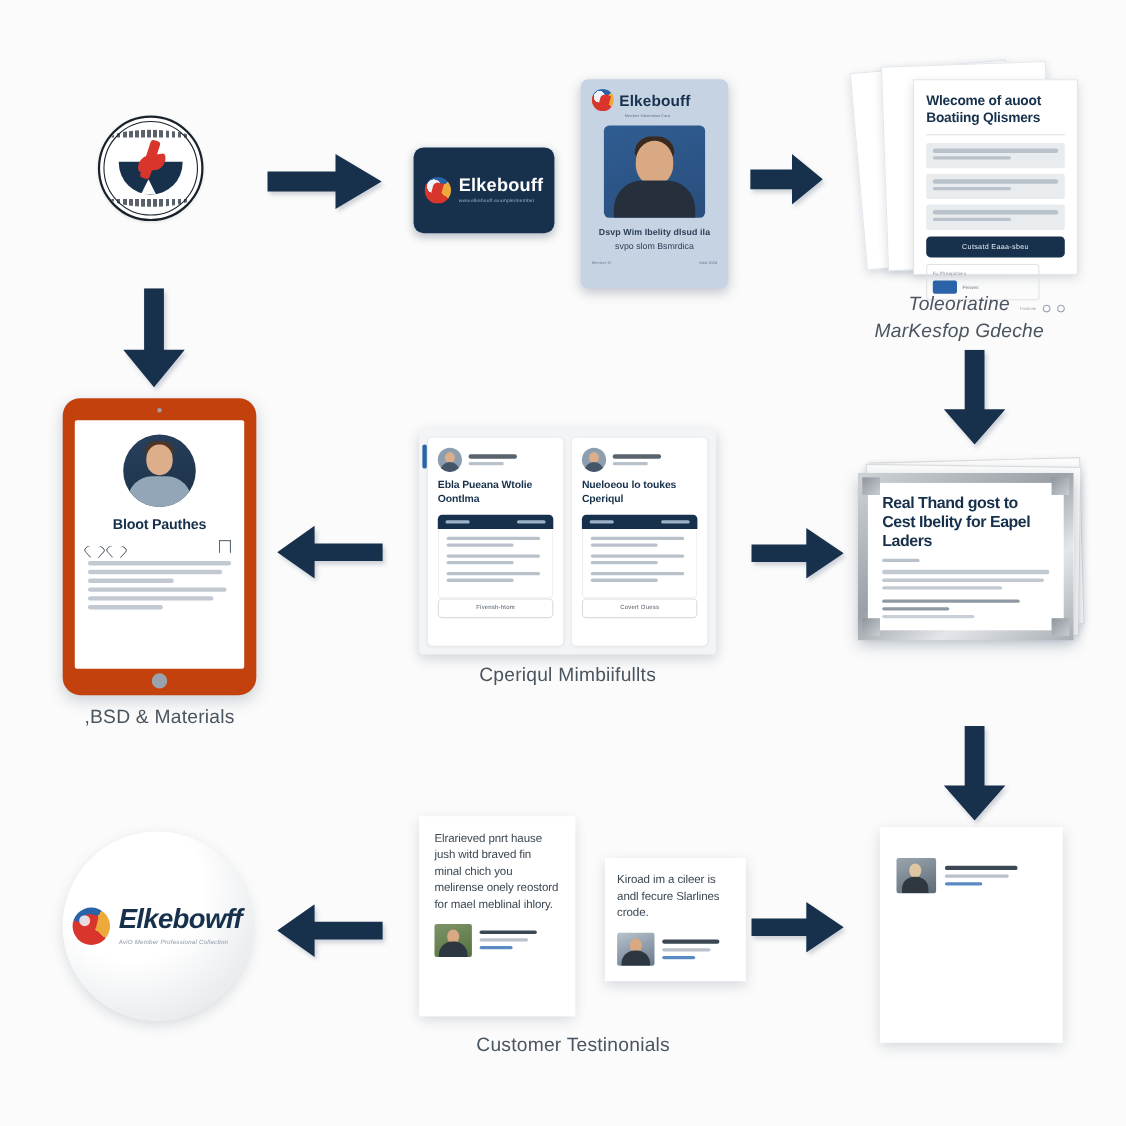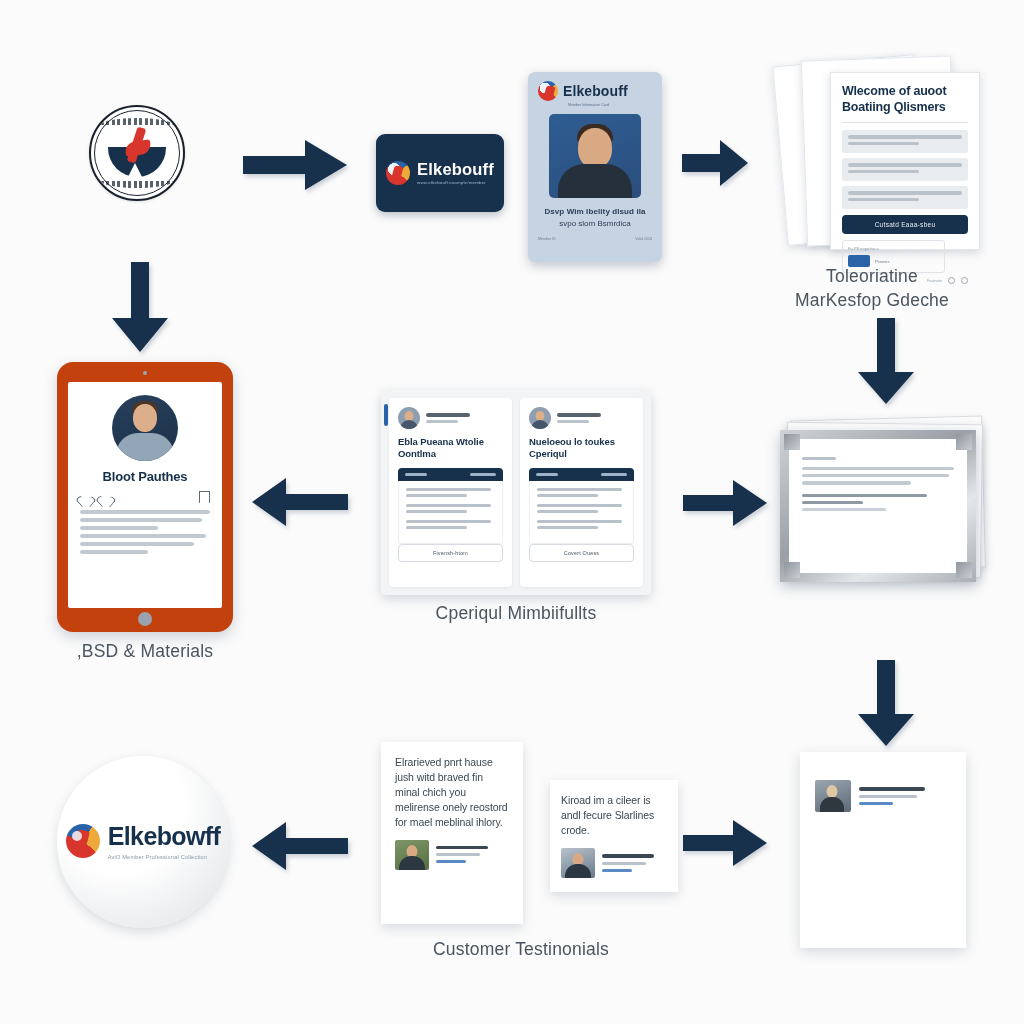--- a/index.html
+++ b/index.html
@@ -296,21 +296,21 @@
   .quote .auth .nm .n2{height:3px;width:58px;background:#b9c2cb;border-radius:2px;margin-top:4px;}
   .quote .auth .nm .n3{height:3px;width:34px;background:#5a8ac4;border-radius:2px;margin-top:4px;}
 
   
   .disc{
     width:172px;height:172px;border-radius:50%;
     background:radial-gradient(circle at 36% 30%,#ffffff 0 40%,#eceef0 72%,#dfe2e5 100%);
     box-shadow:0 4px 12px rgba(40,60,90,.16);
     display:flex;align-items:center;justify-content:center;
   }
-  .disc .inner{display:flex;align-items:flex-start;gap:8px;}
+  .disc .inner{display:flex;align-items:center;gap:8px;font-style:italic;}
   .disc .d-mark{
     width:34px;height:34px;border-radius:50%;flex:none;position:relative;
     background:conic-gradient(from 195deg,#d8352c 0 26%,#2a63a8 26% 55%,#eda93a 55% 82%,#d8352c 82% 100%);
   }
   .disc .d-mark::before{
     content:"";position:absolute;left:9px;top:6px;width:13px;height:17px;
     background:#d8352c;border-radius:6px 2px 6px 2px;transform:rotate(14deg);
   }
   .disc .d-mark::after{
     content:"";position:absolute;left:6px;top:7px;width:10px;height:10px;border-radius:50%;
@@ -405,21 +405,21 @@
           <div class="mc-lb">Prewes</div>
         </div>
       </div>
       <div class="d-foot">
         <span>Footnote</span>
         <span class="dot-ic"></span>
         <span class="dot-ic"></span>
       </div>
     </div>
   </div>
-  <div class="caption" style="left:742px;top:265px;width:260px;">Toleoriatine
+  <div class="caption" style="left:742px;top:265px;width:260px;font-style:italic;">Toleoriatine
 MarKesfop Gdeche</div>
 
   <div class="arrow" style="left:112px;top:262px;">
     <svg width="56" height="90" viewBox="0 0 56 90">
         <path d="M19 0 H37 V56 H56 L28 90 L0 56 H19 Z" fill="#17314d"></path>
       </svg>
   </div>
 
   <div class="arrow" style="left:858px;top:318px;">
     <svg width="56" height="86" viewBox="0 0 56 86">
@@ -541,20 +541,21 @@
 
   <div class="node framed" style="left:780px;top:418px;">
     <div class="bk bk1"></div>
     <div class="bk bk2"></div>
     <div class="frame">
       <div class="corner c-tl"></div>
       <div class="corner c-tr"></div>
       <div class="corner c-bl"></div>
       <div class="corner c-br"></div>
       <div class="mat">
+        <div class="f-h">Real Thand gost to Cest Ibelity for Eapel Laders</div>
         <div class="f-sub"></div>
         <div class="f-p">
           <div class="l a"></div>
             <div class="l b"></div>
             <div class="l c"></div>
         </div>
         <div class="f-sig">
           <div class="l a"></div>
             <div class="l b"></div>
             <div class="l c"></div>

